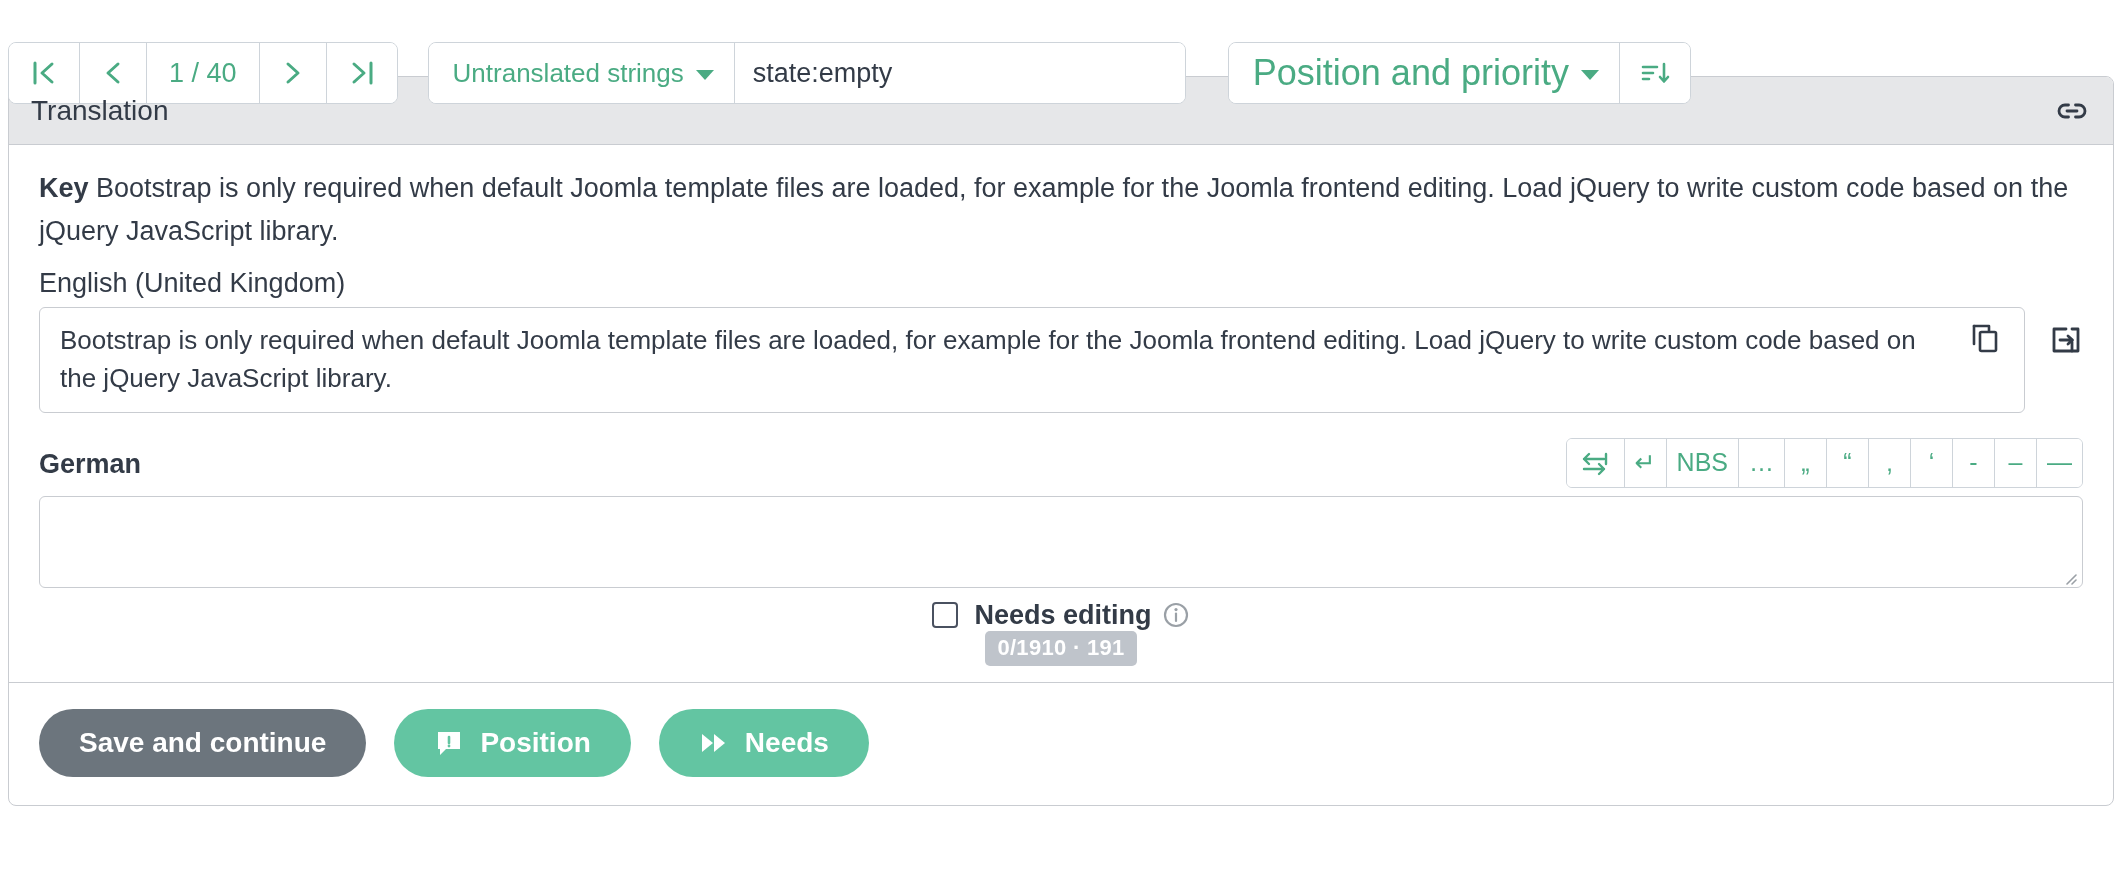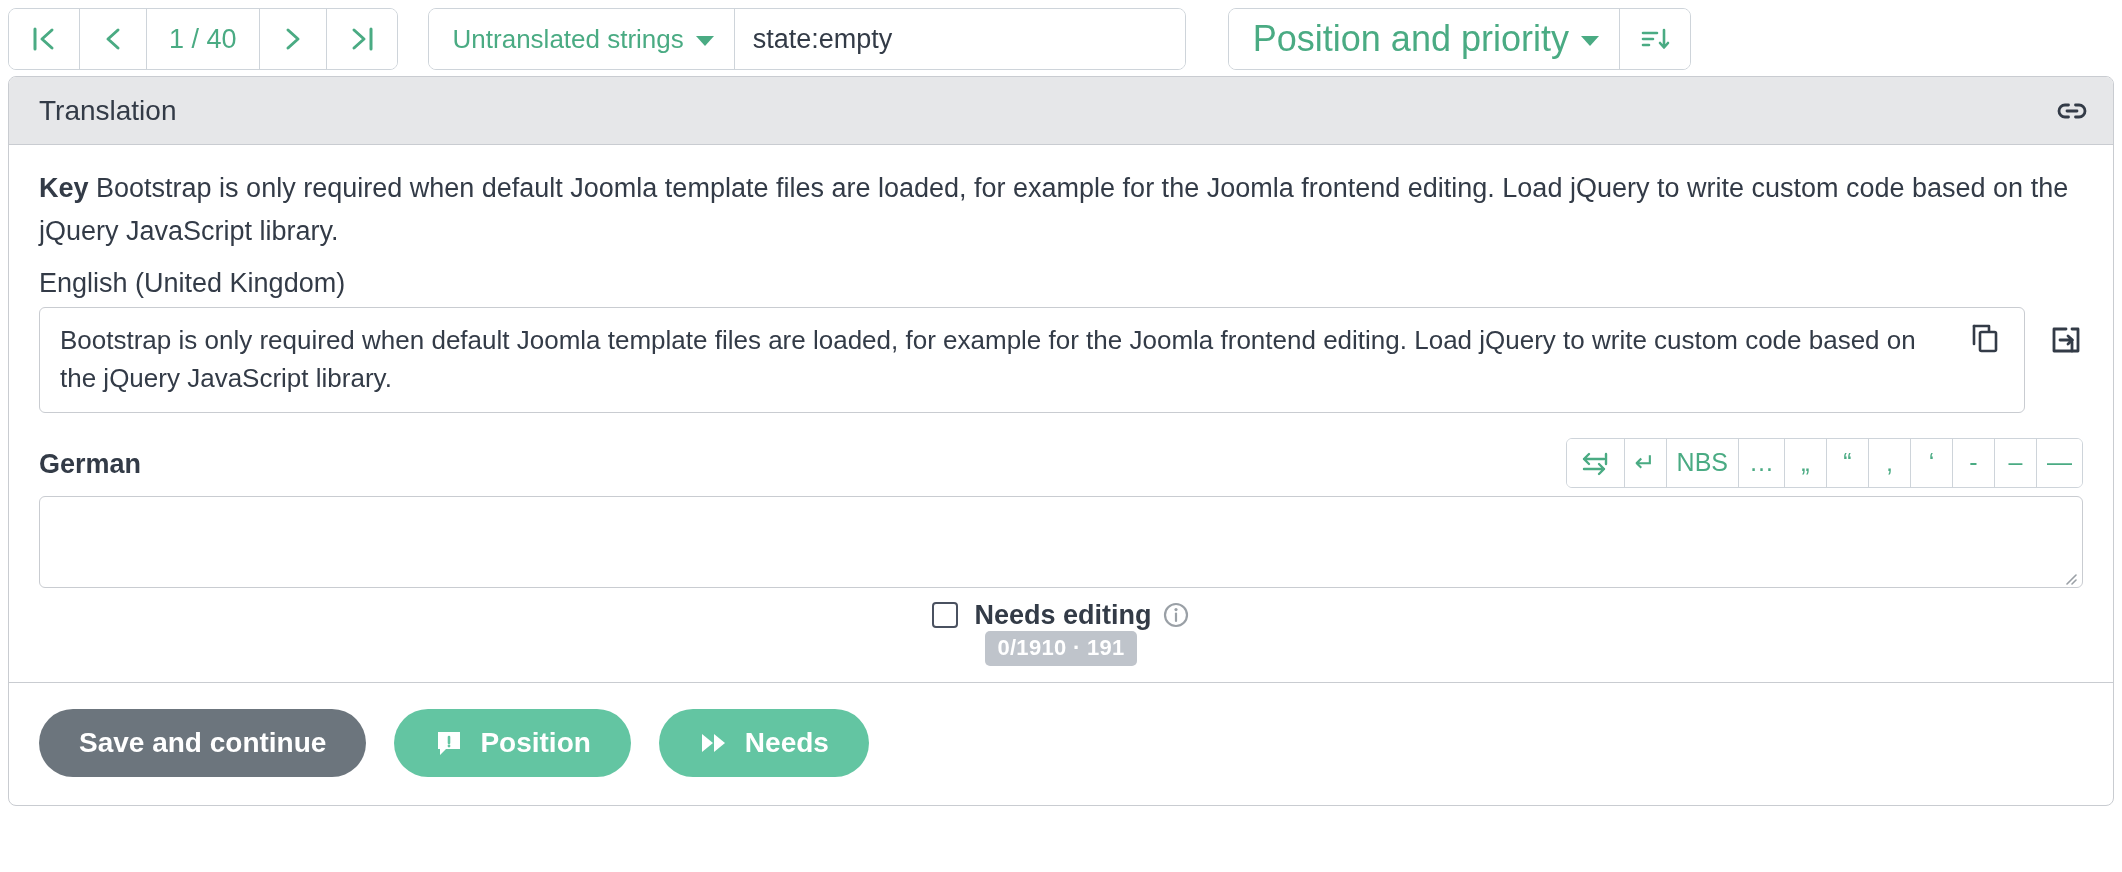--- a/index.html
+++ b/index.html
@@ -25,20 +25,21 @@
   }
   .btn-group {
     display: flex;
     align-items: stretch;
     border: 1px solid #ced4da;
     border-radius: 8px;
     overflow: hidden;
     background: #fff;
     height: 62px;
     box-sizing: border-box;
+    margin-top: 34px;
   }
   .btn-group > * {
     display: flex;
     align-items: center;
     justify-content: center;
     border-right: 1px solid #ced4da;
     background: #fff;
     color: #4aab83;
     font-size: 27px;
     padding: 0 22px;
@@ -95,21 +96,21 @@
     width: 2106px;
   }
   .card-header {
     background: #e6e7e9;
     border-bottom: 1px solid #c9ccd1;
     border-radius: 7px 7px 0 0;
     height: 68px;
     display: flex;
     align-items: center;
     justify-content: space-between;
-    padding: 0 24px 0 30px;
+    padding: 0 24px 0 22px;
     box-sizing: border-box;
   }
   .card-title {
     font-size: 28px;
     color: #333b47;
   }
   .link-icon { cursor: pointer; display: flex; align-items: center; }
 
   .card-body { padding: 22px 30px 10px 30px; }
 

